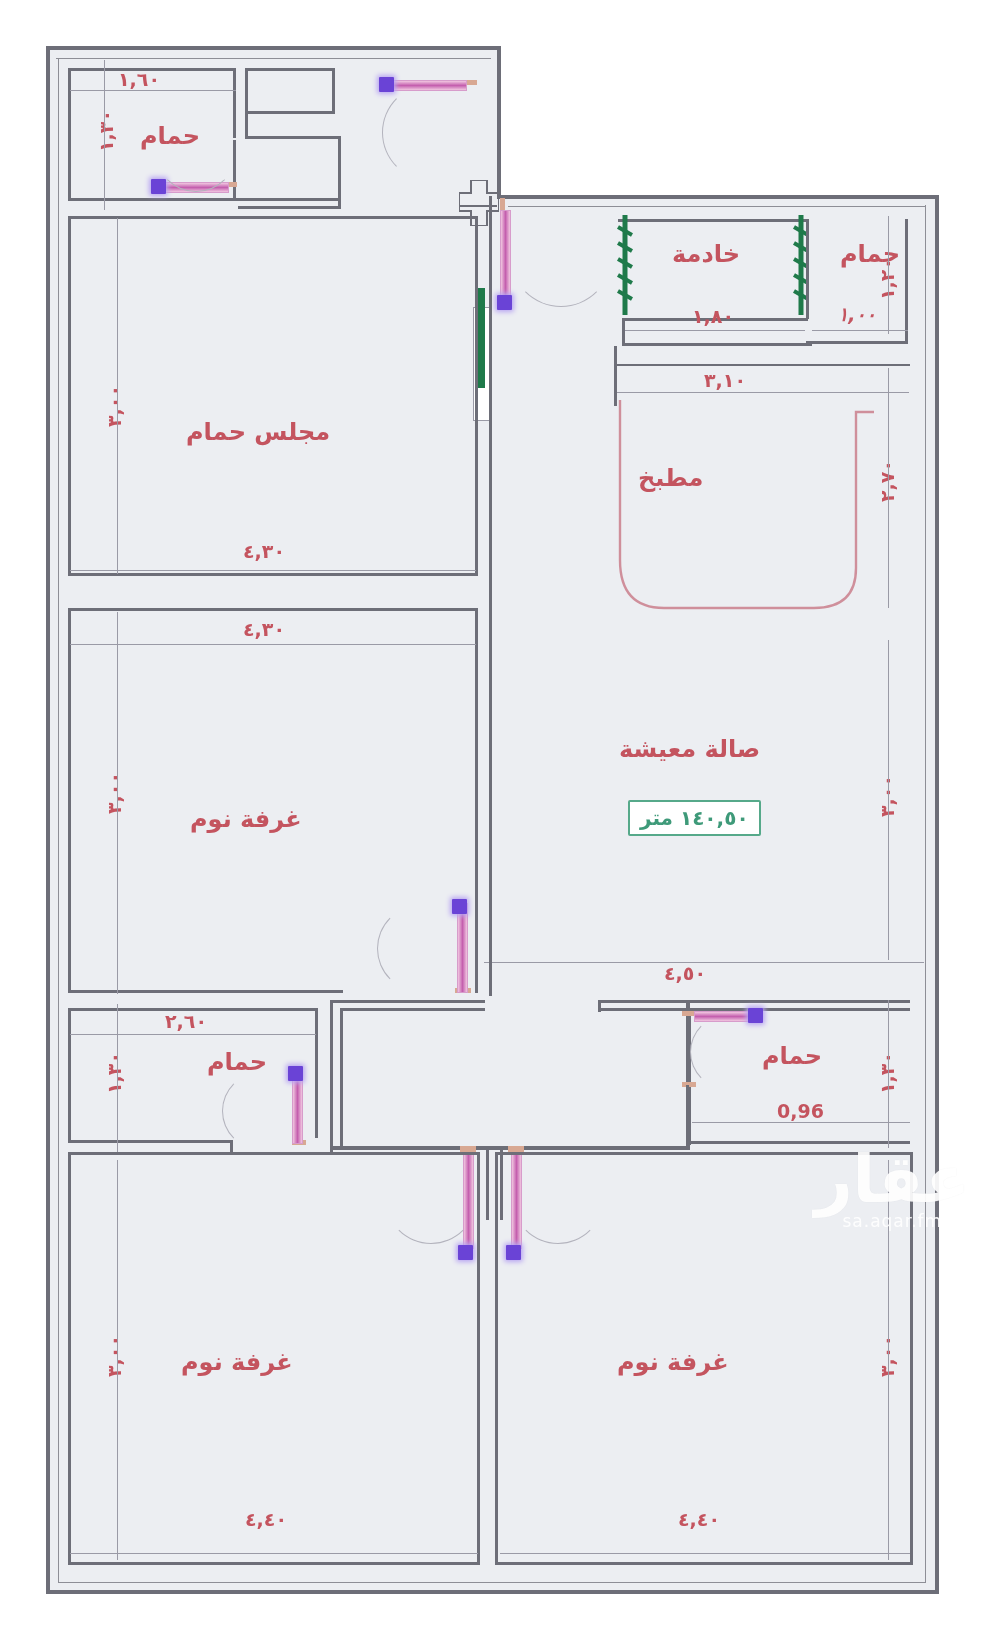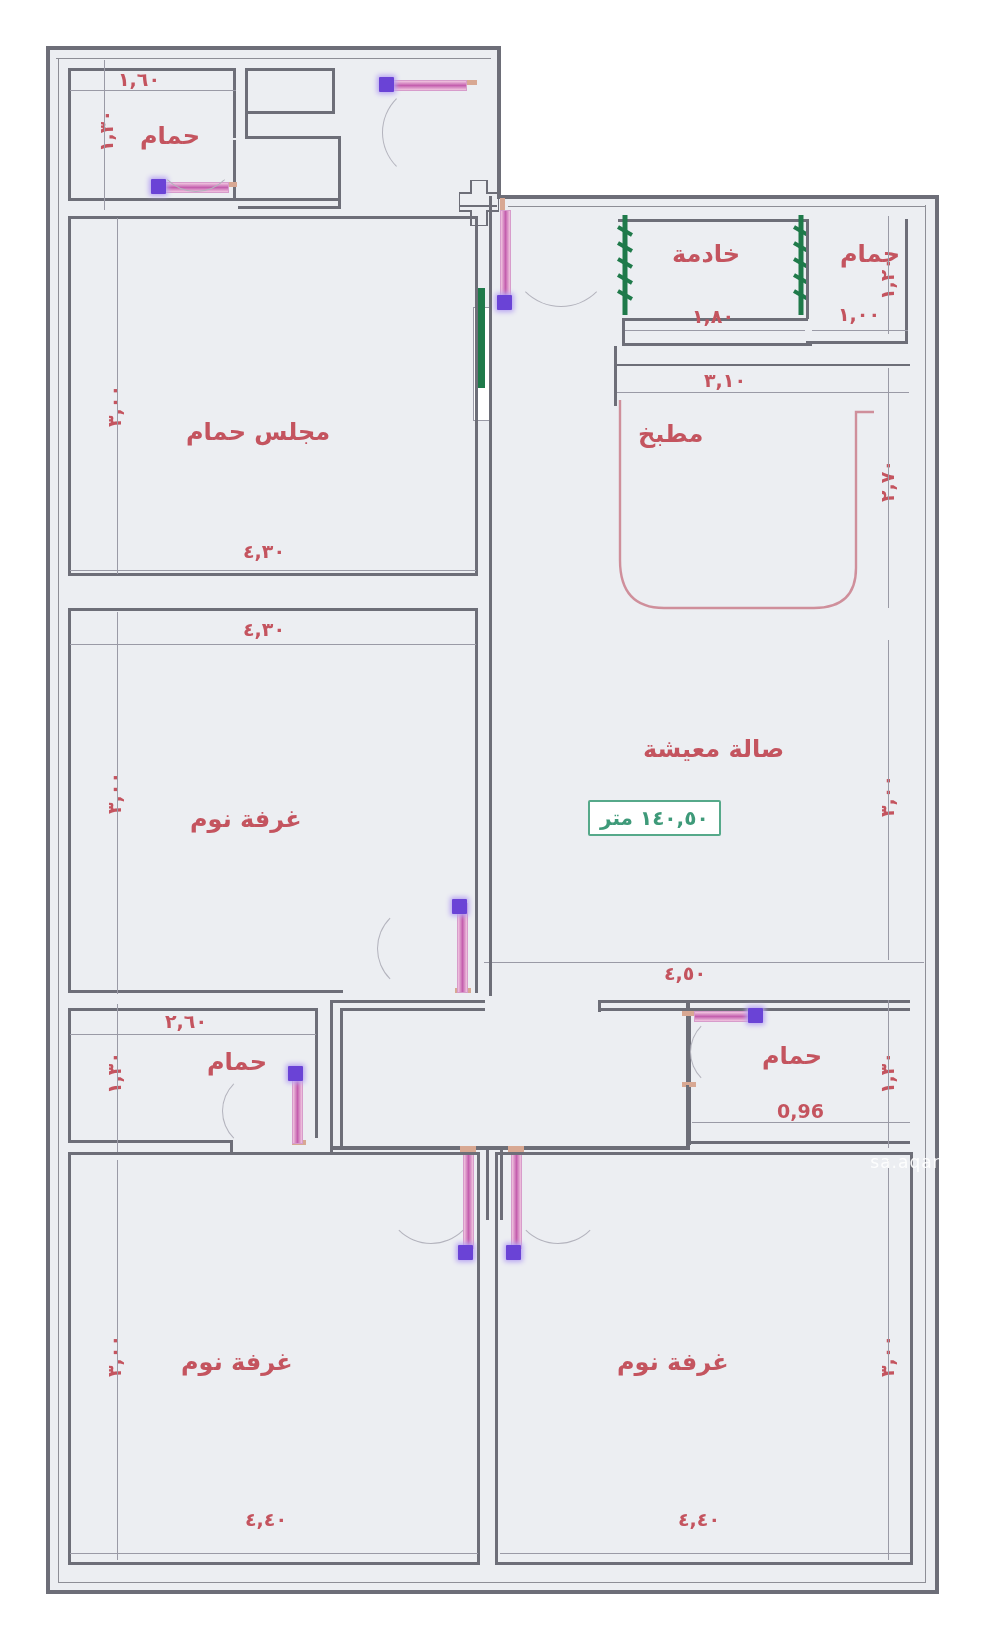--- a/index.html
+++ b/index.html
@@ -175,43 +175,43 @@
       <path d="M9,0 L9,100" stroke="#1f7a4a" stroke-width="5" fill="none"></path>
       <path d="M2,12 L16,20 M2,28 L16,36 M2,44 L16,52 M2,60 L16,68 M2,76 L16,84" stroke="#1f7a4a" stroke-width="4" fill="none"></path>
     </svg>
   </div>
 
   <div class="wall" style="left:806px;top:219px;width:3px;height:100px;"></div>
   <div class="wall" style="left:905px;top:219px;width:3px;height:125px;"></div>
   <div class="wall" style="left:806px;top:341px;width:100px;height:3px;"></div>
 
   <div class="lbl room" style="left:840px;top:240px;">حمام</div>
-  <div class="lbl dim" style="left:838px;top:303px;">١,٠٠</div>
+  <div class="lbl dim" style="left:838px;top:303px;font-style:italic;">١,٠٠</div>
   <div class="dimh" style="left:812px;top:330px;width:96px;"></div>
   <div class="lbl dim rot" style="left:866px;top:268px;">١,٢٠</div>
   <div class="dimv" style="left:888px;top:216px;height:118px;"></div>
 
   <div class="wall" style="left:614px;top:346px;width:3px;height:60px;"></div>
   <div class="wall" style="left:614px;top:364px;width:296px;height:2px;"></div>
 
   <div class="lbl dim" style="left:704px;top:369px;">٣,١٠</div>
   <div class="dimh" style="left:617px;top:392px;width:292px;"></div>
   <div class="lbl dim rot" style="left:866px;top:470px;">٢,٧٠</div>
   <div class="dimv" style="left:888px;top:368px;height:240px;"></div>
 
-  <div class="lbl room" style="left:638px;top:420px;">مطبخ</div>
+  <div class="lbl room" style="left:638px;top:464px;">مطبخ</div>
 
   <div class="poly" style="left:616px;top:400px;width:260px;height:215px;">
     <svg width="260" height="215" viewBox="0 0 260 215">
       <path d="M4,0 L4,160 Q4,208 48,208 L198,208 Q240,208 240,168 L240,12 L258,12" fill="none" stroke="#cf8f9b" stroke-width="2.4"></path>
     </svg>
   </div>
 
-  <div class="lbl room" style="left:619px;top:735px;margin-left:24px;">صالة معيشة</div>
-  <div class="areabox" style="left:588px;top:800px;text-align:center;">١٤٠,٥٠ متر</div>
+  <div class="lbl room" style="left:619px;top:735px;">صالة معيشة</div>
+  <div class="areabox" style="left:628px;top:800px;text-align:center;">١٤٠,٥٠ متر</div>
 
   <div class="lbl dim" style="left:664px;top:962px;">٤,٥٠</div>
   <div class="dimh" style="left:484px;top:962px;width:440px;"></div>
   <div class="lbl dim rot" style="left:866px;top:785px;">٣,٠٠</div>
   <div class="dimv" style="left:888px;top:640px;height:320px;"></div>
 
   <div class="wall" style="left:489px;top:196px;width:3px;height:800px;"></div>
 
   <div class="wall" style="left:330px;top:1000px;width:3px;height:155px;"></div>
   <div class="wall" style="left:330px;top:1000px;width:155px;height:3px;"></div>
@@ -293,16 +293,17 @@
   <div class="wall" style="left:495px;top:1562px;width:418px;height:3px;"></div>
   <div class="wall" style="left:495px;top:1152px;width:3px;height:412px;"></div>
 
   <div class="lbl room" style="left:617px;top:1348px;">غرفة نوم</div>
   <div class="lbl dim" style="left:678px;top:1508px;">٤,٤٠</div>
   <div class="dimh" style="left:500px;top:1553px;width:410px;"></div>
   <div class="lbl dim rot" style="left:866px;top:1345px;">٣,٠٠</div>
   <div class="dimv" style="left:888px;top:1160px;height:400px;"></div>
 
   <div id="wm">
+    <div class="ar">عقار</div>
     <div class="lat">sa.aqar.fm</div>
   </div>
 
 </div>
 
 </body></html>

